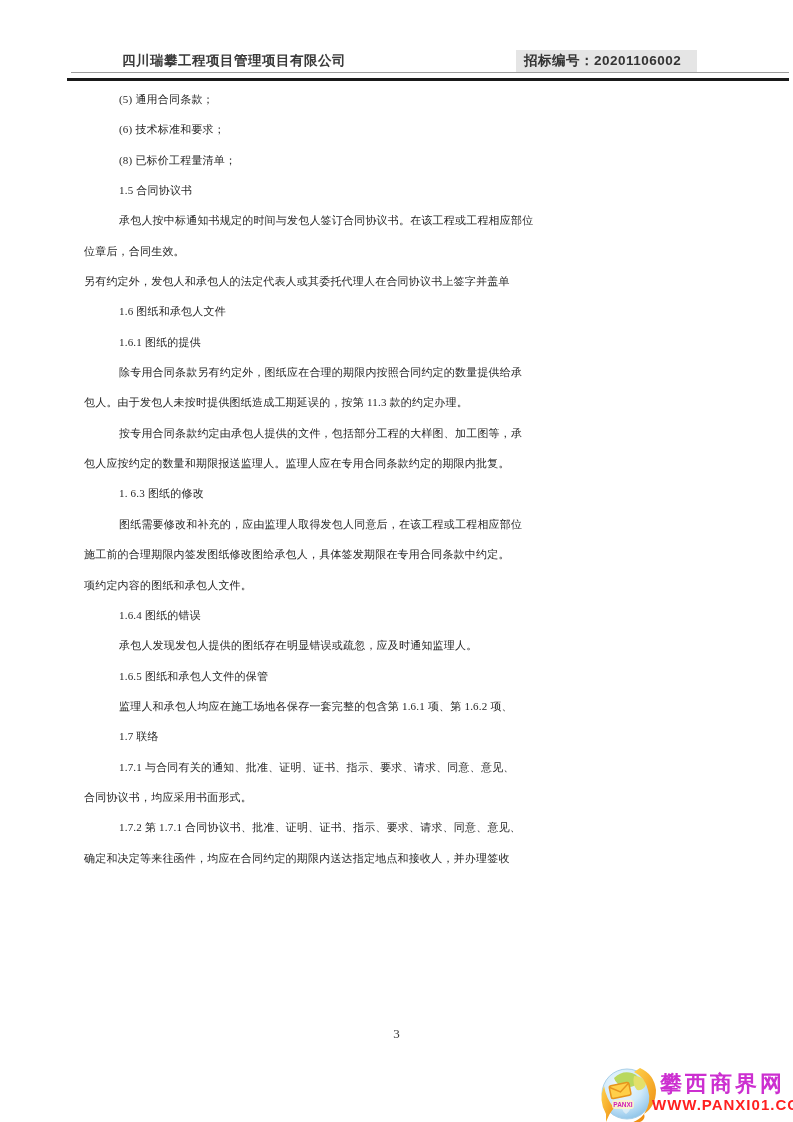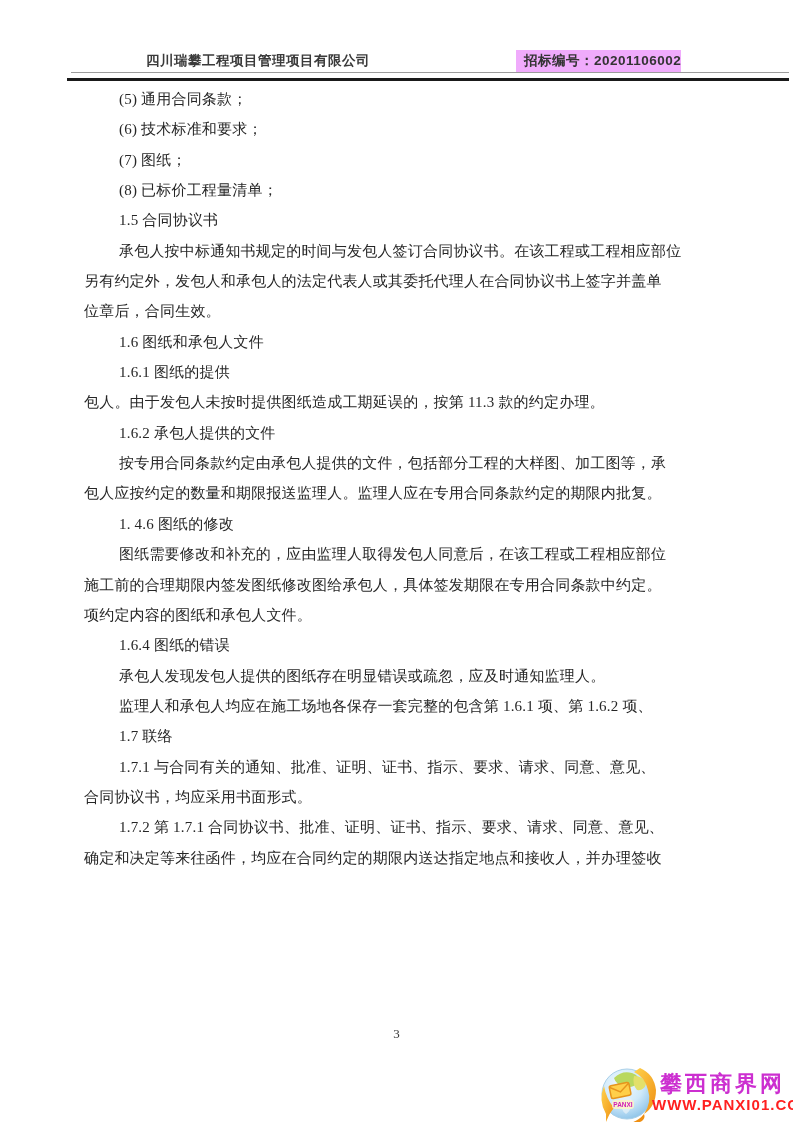--- a/index.html
+++ b/index.html
@@ -9,42 +9,42 @@
     background: #ffffff;
     overflow: hidden;
     font-family: "Liberation Serif", "DejaVu Serif", serif;
   }
 
   
   .header-company {
     position: absolute; left: 122px; top: 52px;
     font-family: "Liberation Sans", "DejaVu Sans", sans-serif;
     font-size: 13.5px; font-weight: bold; color: #3a3a3a;
-    letter-spacing: 0.5px; white-space: nowrap; margin-left: 24px;
+    letter-spacing: 0.5px; white-space: nowrap;
   }
   .header-bid {
     position: absolute; left: 516px; top: 50px;
     font-family: "Liberation Sans", "DejaVu Sans", sans-serif;
     font-size: 13.5px; font-weight: bold; color: #333333;
-    background: #f0abfc; padding: 2px 0 3px 8px;
+    background: #e5e5e5; padding: 2px 16px 3px 8px;
     letter-spacing: 0.5px; white-space: nowrap;
   }
   .rule-thin {
     position: absolute; left: 71px; top: 72px;
     width: 718px; height: 1px; background: #9c9c9c;
   }
   .rule-thick {
     position: absolute; left: 67px; top: 78px;
     width: 722px; height: 3px; background: #1a1a1a;
   }
 
   
   #doc-body {
     position: absolute; left: 84px; top: 84px; width: 640px;
-    font-size: 15px; color: #262626;
+    font-size: 11px; color: #262626;
   }
   #doc-body .line {
     height: 30.35px; line-height: 30.35px;
     white-space: nowrap; letter-spacing: 0.2px;
   }
   #doc-body .line.indent { padding-left: 35px; }
 
   
   .page-num {
     position: absolute; left: 0; top: 1026px; width: 100%;
@@ -71,38 +71,38 @@
 <body>
 
 <div class="header-company">四川瑞攀工程项目管理项目有限公司</div>
 <div class="header-bid">招标编号：20201106002</div>
 <div class="rule-thin"></div>
 <div class="rule-thick"></div>
 
 <div id="doc-body">
     <div class="line indent">(5) 通用合同条款；</div>
     <div class="line indent">(6) 技术标准和要求；</div>
-    <div class="line indent">(7) 图纸；</div>
     <div class="line indent">(8) 已标价工程量清单；</div>
     <div class="line indent">1.5 合同协议书</div>
     <div class="line indent">承包人按中标通知书规定的时间与发包人签订合同协议书。在该工程或工程相应部位</div>
+    <div class="line">位章后，合同生效。</div>
     <div class="line">另有约定外，发包人和承包人的法定代表人或其委托代理人在合同协议书上签字并盖单</div>
-    <div class="line">位章后，合同生效。</div>
     <div class="line indent">1.6 图纸和承包人文件</div>
     <div class="line indent">1.6.1 图纸的提供</div>
+    <div class="line indent">除专用合同条款另有约定外，图纸应在合理的期限内按照合同约定的数量提供给承</div>
     <div class="line">包人。由于发包人未按时提供图纸造成工期延误的，按第 11.3 款的约定办理。</div>
-    <div class="line indent">1.6.2 承包人提供的文件</div>
     <div class="line indent">按专用合同条款约定由承包人提供的文件，包括部分工程的大样图、加工图等，承</div>
     <div class="line">包人应按约定的数量和期限报送监理人。监理人应在专用合同条款约定的期限内批复。</div>
-    <div class="line indent">1. 4.6 图纸的修改</div>
+    <div class="line indent">1. 6.3 图纸的修改</div>
     <div class="line indent">图纸需要修改和补充的，应由监理人取得发包人同意后，在该工程或工程相应部位</div>
     <div class="line">施工前的合理期限内签发图纸修改图给承包人，具体签发期限在专用合同条款中约定。</div>
     <div class="line">项约定内容的图纸和承包人文件。</div>
     <div class="line indent">1.6.4 图纸的错误</div>
     <div class="line indent">承包人发现发包人提供的图纸存在明显错误或疏忽，应及时通知监理人。</div>
+    <div class="line indent">1.6.5 图纸和承包人文件的保管</div>
     <div class="line indent">监理人和承包人均应在施工场地各保存一套完整的包含第 1.6.1 项、第 1.6.2 项、</div>
     <div class="line indent">1.7 联络</div>
     <div class="line indent">1.7.1 与合同有关的通知、批准、证明、证书、指示、要求、请求、同意、意见、</div>
     <div class="line">合同协议书，均应采用书面形式。</div>
     <div class="line indent">1.7.2 第 1.7.1 合同协议书、批准、证明、证书、指示、要求、请求、同意、意见、</div>
     <div class="line">确定和决定等来往函件，均应在合同约定的期限内送达指定地点和接收人，并办理签收</div>
   </div>
 
 <div class="page-num">3</div>
 

